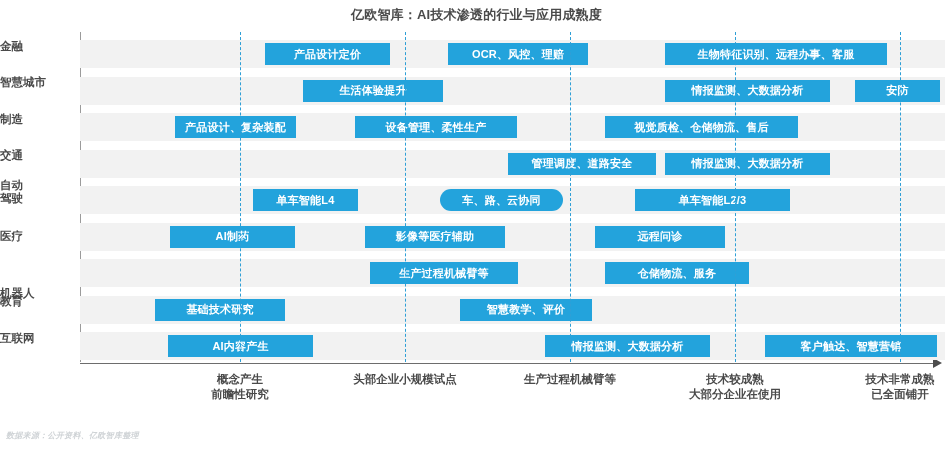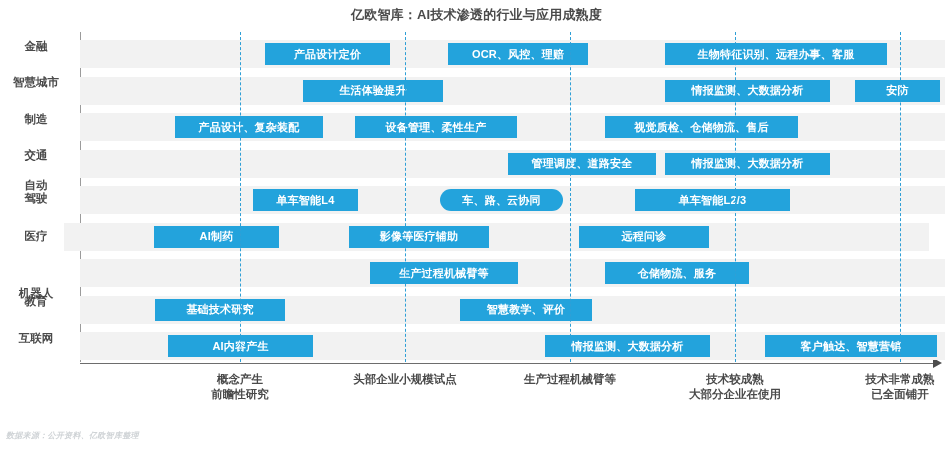--- a/index.html
+++ b/index.html
@@ -40,21 +40,21 @@
     width:865px;height:28px;margin-top:8px;
   }
   .row .band{
     position:absolute;left:0;top:0;width:865px;height:28px;
     background:#f2f2f2;
   }
 
   .row-label{
     position:absolute;
     width:72px;
-    text-align:center;
+    text-align:left;
     font-size:11.5px;color:#4a4a4a;font-weight:bold;
     line-height:13px;
   }
 
   
   .bar{
     position:absolute;top:3px;height:22px;
     background:#23a3dc;
     color:#ffffff;
     font-size:11px;
@@ -115,21 +115,21 @@
         <div class="band"></div>
         <div class="bar" style="left: 223px; width: 140px;">生活体验提升</div>
         <div class="bar" style="left: 585px; width: 165px;">情报监测、大数据分析</div>
         <div class="bar" style="left: 775px; width: 85px;">安防</div>
       </div>
       <div class="row-label" style="left: 0px; top: 112.5px;">
         <div>制造</div>
       </div>
       <div class="row" style="top: 105px; left: 80px;">
         <div class="band"></div>
-        <div class="bar" style="left: 95px; width: 148px;">产品设计、复杂装配</div>
+        <div class="bar" style="left: 95px; width: 121px;">产品设计、复杂装配</div>
         <div class="bar" style="left: 275px; width: 162px;">设备管理、柔性生产</div>
         <div class="bar" style="left: 525px; width: 193px;">视觉质检、仓储物流、售后</div>
       </div>
       <div class="row-label" style="left: 0px; top: 149px;">
         <div>交通</div>
       </div>
       <div class="row" style="top: 141.5px; left: 80px;">
         <div class="band"></div>
         <div class="bar" style="left: 428px; width: 148px;">管理调度、道路安全</div>
         <div class="bar" style="left: 585px; width: 165px;">情报监测、大数据分析</div>
@@ -140,21 +140,21 @@
       </div>
       <div class="row" style="top: 178px; left: 80px;">
         <div class="band"></div>
         <div class="bar" style="left: 173px; width: 105px;">单车智能L4</div>
         <div class="bar" style="left: 360px; width: 123px; border-radius: 11px;">车、路、云协同</div>
         <div class="bar" style="left: 555px; width: 155px;">单车智能L2/3</div>
       </div>
       <div class="row-label" style="left: 0px; top: 222px; margin-top: 8px;">
         <div>医疗</div>
       </div>
-      <div class="row" style="top: 214.5px; left: 64px;">
+      <div class="row" style="top: 214.5px; left: 80px;">
         <div class="band"></div>
         <div class="bar" style="left: 90px; width: 125px;">AI制药</div>
         <div class="bar" style="left: 285px; width: 140px;">影像等医疗辅助</div>
         <div class="bar" style="left: 515px; width: 130px;">远程问诊</div>
       </div>
       <div class="row-label" style="left: 0px; top: 258.5px; margin-top: 28px;">
         <div>机器人</div>
       </div>
       <div class="row" style="top: 251px; left: 80px;">
         <div class="band"></div>

